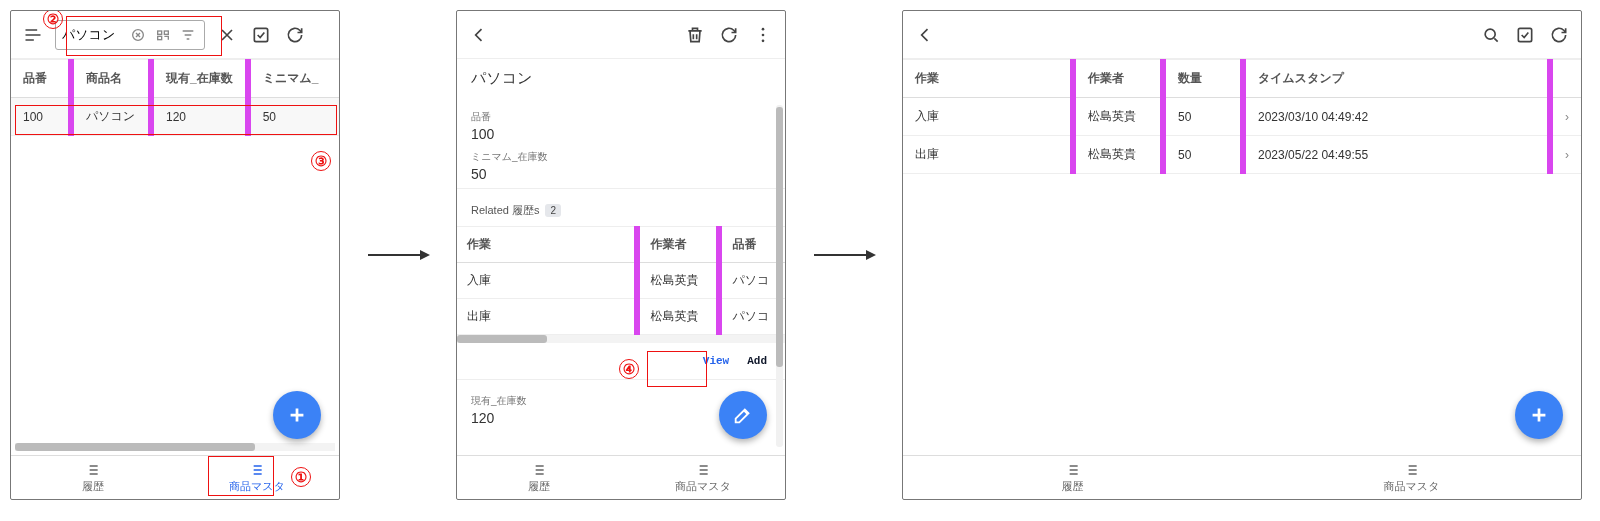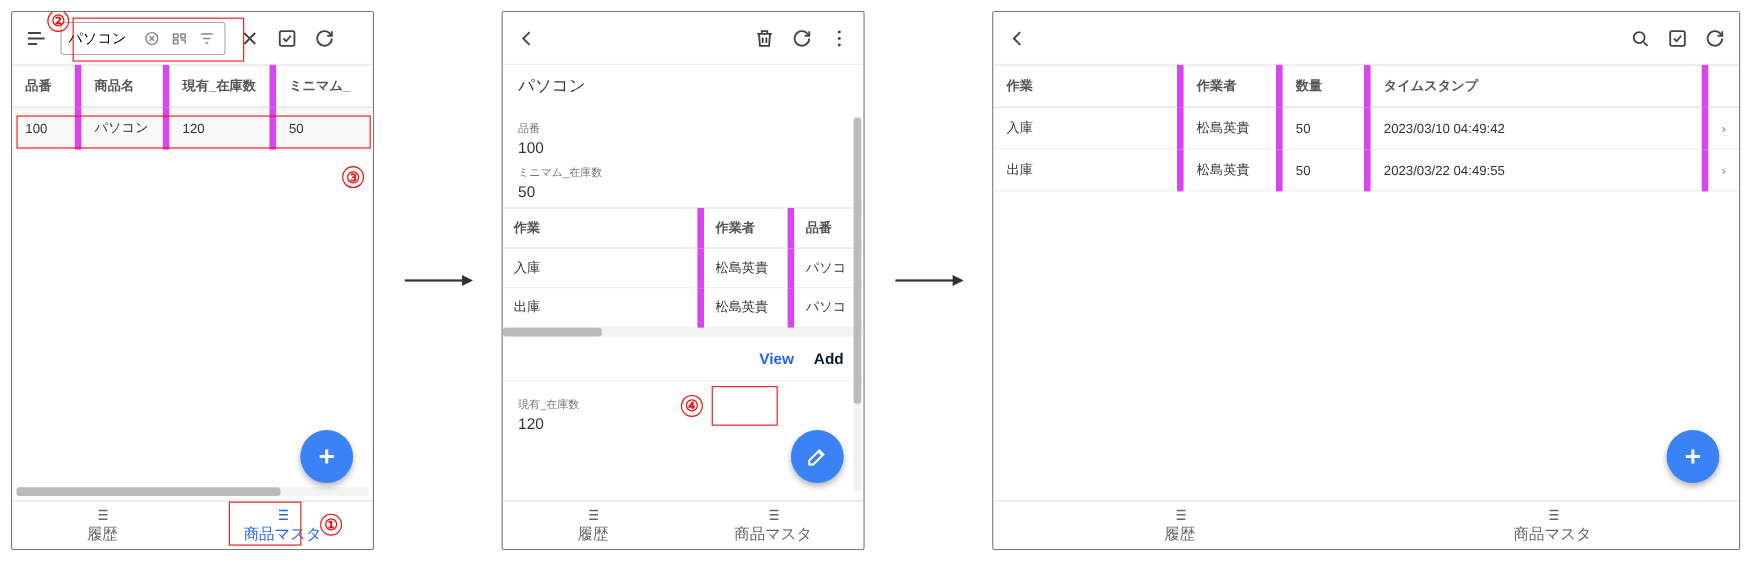--- a/index.html
+++ b/index.html
@@ -113,21 +113,21 @@
     height: 44px;
     border-top: 1px solid #ddd;
     display: flex;
   }
   .bottomnav .tab {
     flex: 1;
     display: flex;
     flex-direction: column;
     align-items: center;
     justify-content: center;
-    font-size: 14px;
+    font-size: 11px;
     color: #666;
     gap: 1px;
   }
   .bottomnav .tab.active { color: #2563eb; }
   .bottomnav .tab svg { width:16px; height:16px; }
 
   
   .ann-box { position:absolute; border:1.5px solid #e11; pointer-events:none; }
   .ann-num {
     position:absolute; color:#e11; font-weight:600; font-size:14px;
@@ -138,21 +138,21 @@
 
   
   .detail { flex:1; overflow:hidden; position:relative; padding-bottom:0; }
   .detail-inner { padding:8px 14px 0 14px; }
   .title { font-size:15px; padding:10px 14px 6px; }
   .field-label { font-size:10px; color:#777; margin-top:8px; }
   .field-val { font-size:14px; margin-top:2px; margin-bottom:6px; }
   .related-head { font-size:11px; color:#555; padding:14px 14px 8px; display:flex; align-items:center; gap:6px;}
   .badge { background:#e5e7eb; color:#444; font-size:10px; padding:1px 5px; border-radius:3px;}
   .sub-table th, .sub-table td { padding:9px 10px; }
-  .actions { display:flex; justify-content:flex-end; gap:18px; padding:12px 18px; font-weight:600; font-size:14px;}
+  .actions { display:flex; justify-content:flex-end; gap:18px; padding:12px 18px; font-weight:600; font-size:11px;font-family:Liberation Mono, monospace;}
   .actions .view { color:#2563eb; }
   .actions .add { color:#0f172a; }
   .hscroll { height:8px; background:#f3f3f3; position:relative; }
   .hscroll .thumb { position:absolute; top:0; height:8px; background:#bbb; border-radius:3px;}
 
   .vscroll { position:absolute; right:2px; top:46px; bottom:8px; width:7px; }
   .vscroll .track { position:absolute; inset:0; background:#f1f1f1; border-radius:3px;}
   .vscroll .thumb { position:absolute; left:0; right:0; background:#bbb; border-radius:3px;}
 
   .chev { color:#888; }
@@ -290,20 +290,24 @@
     <div class="detail">
       <div class="title">パソコン</div>
       <div class="detail-inner">
         <div class="field-label">品番</div>
         <div class="field-val">100</div>
         <div class="field-label">ミニマム_在庫数</div>
         <div class="field-val">50</div>
       </div>
       <div style="height:1px;background:#eee;margin-top:6px"></div>
 
+      <div class="related-head">
+        <span>Related 履歴s</span>
+        <span class="badge">2</span>
+      </div>
 
       <table class="sub-table">
         <tbody>
             <tr>
           <th style="width:55%">作業</th>
           <th style="width:25%">作業者</th>
           <th>品番</th>
         </tr>
         <tr>
               <td>入庫</td>
@@ -406,21 +410,21 @@
         <td>入庫</td>
             <td>松島英貴</td>
             <td>50</td>
             <td>2023/03/10 04:49:42</td>
         <td class="chev">›</td>
       </tr>
       <tr>
         <td>出庫</td>
             <td>松島英貴</td>
             <td>50</td>
-            <td>2023/03/22 04:49:55</td>
+            <td>2023/05/22 04:49:55</td>
         <td class="chev">›</td>
       </tr>
     </tbody>
       </table>
 
     <div style="flex:1"></div>
 
     <div class="fab">
       <svg viewBox="0 0 24 24" fill="none" stroke="white" stroke-width="3">
           <path d="M12 5v14M5 12h14"></path>

